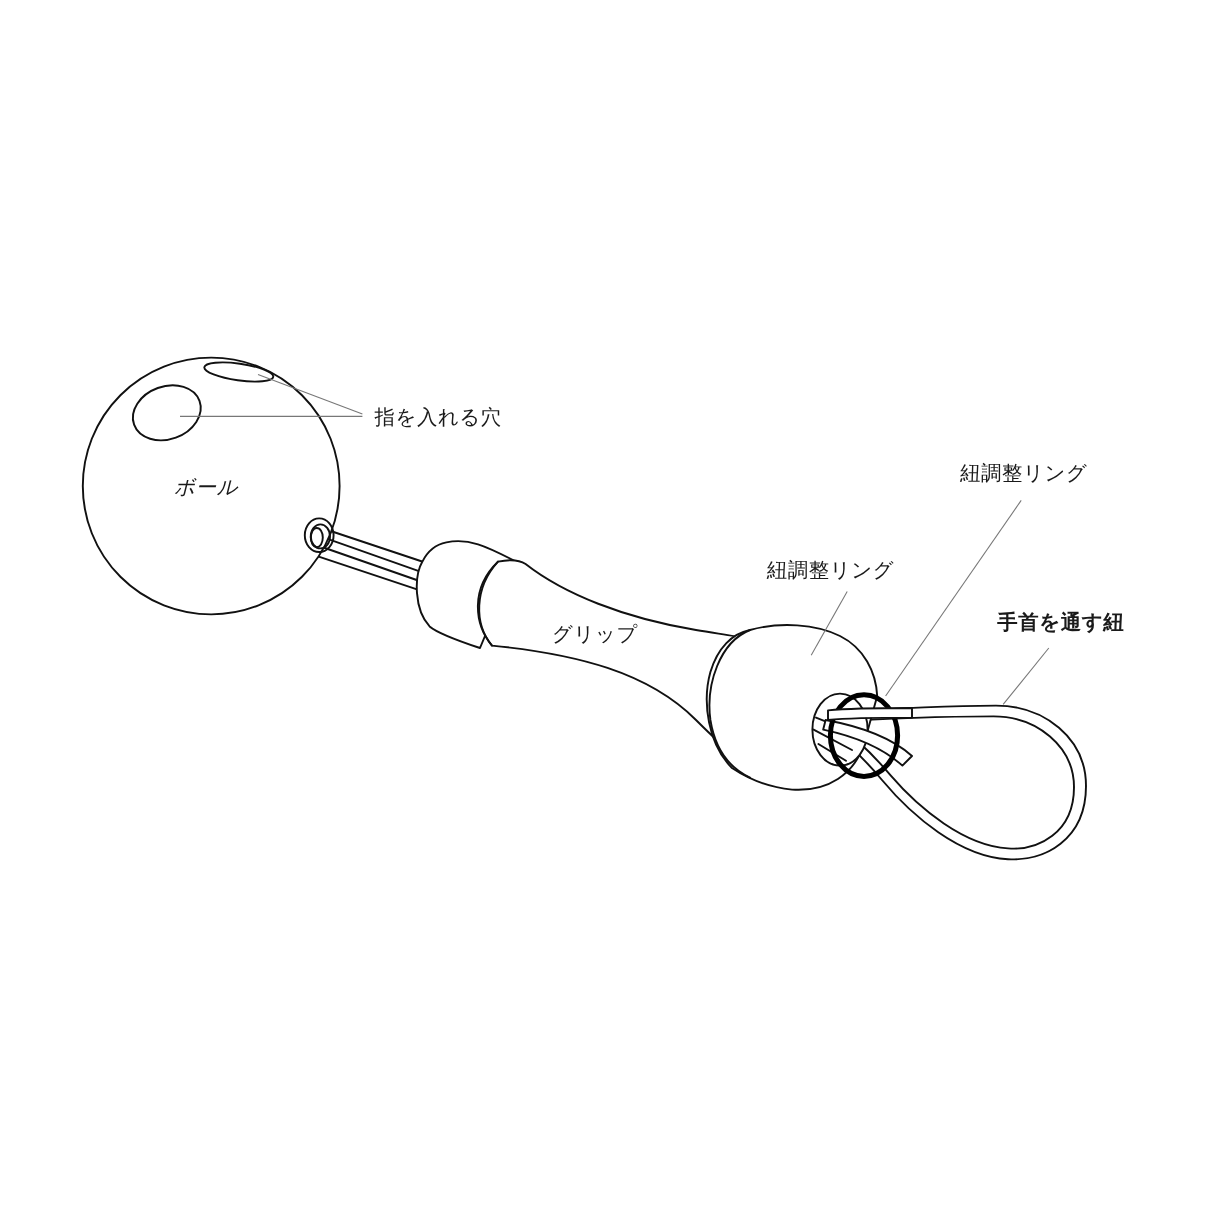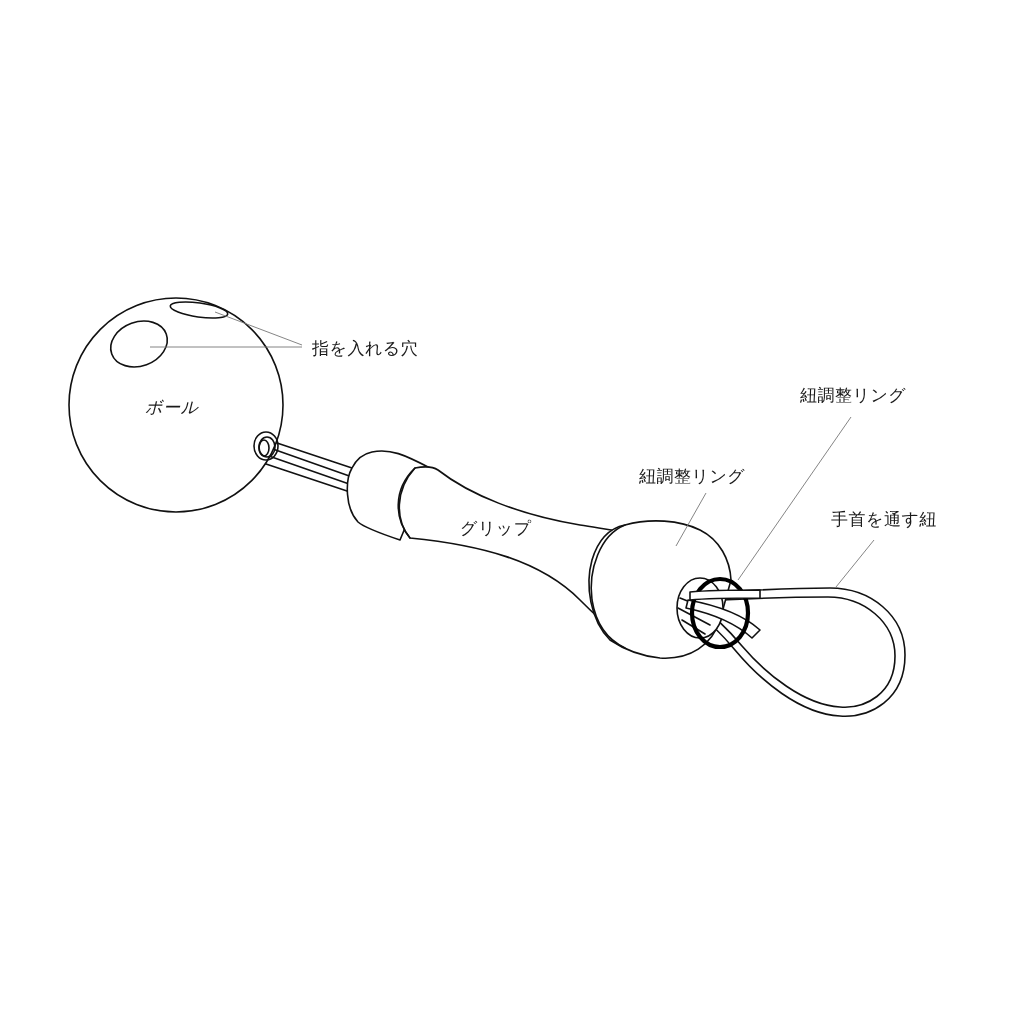--- a/index.html
+++ b/index.html
@@ -84,14 +84,14 @@
       <line class="leader" x1="738" y1="580" x2="851" y2="417"></line>
       <line class="leader" x1="836" y1="587" x2="874" y2="540"></line>
     </g>
   </svg>
 
   <span class="label" style="left:312px; top:340px;">指を入れる穴</span>
   <span class="label" style="left:145px; top:399px;font-style:italic;">ボール</span>
   <span class="label" style="left:460px; top:520px;font-family:Liberation Serif, serif;">グリップ</span>
   <span class="label" style="left:639px; top:468px;">紐調整リング</span>
   <span class="label" style="left:800px; top:387px;">紐調整リング</span>
-  <span class="label" style="left:831px; top:511px;">手首を通す紐</span>
+  <span class="label" style="left:831px; top:511px;font-weight:bold;">手首を通す紐</span>
 </div>
 
 </body></html>

